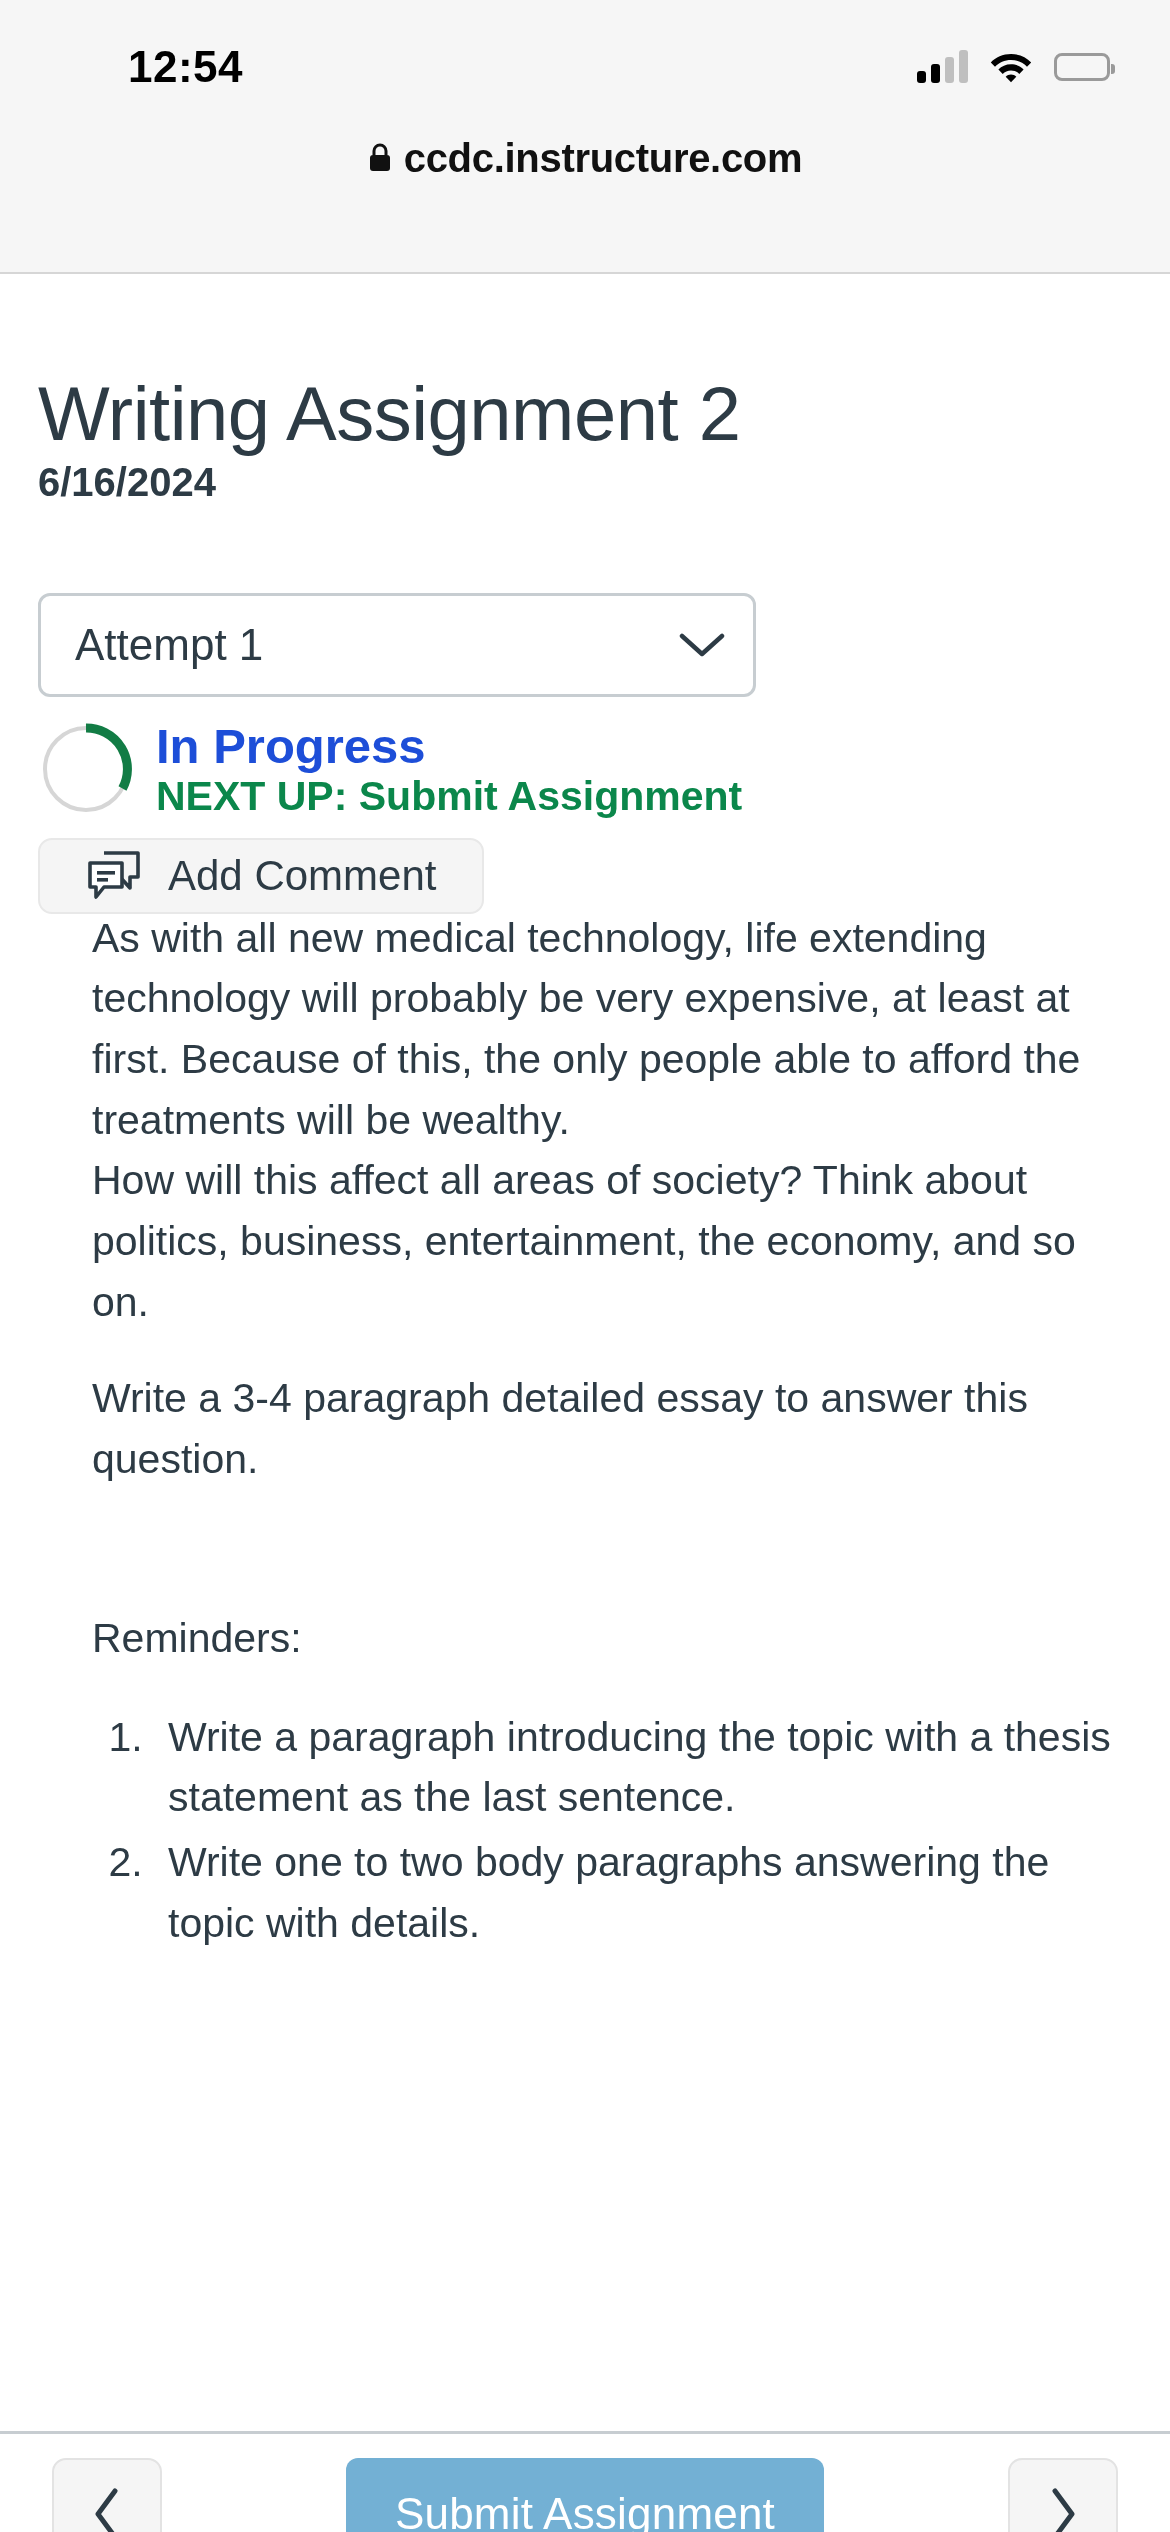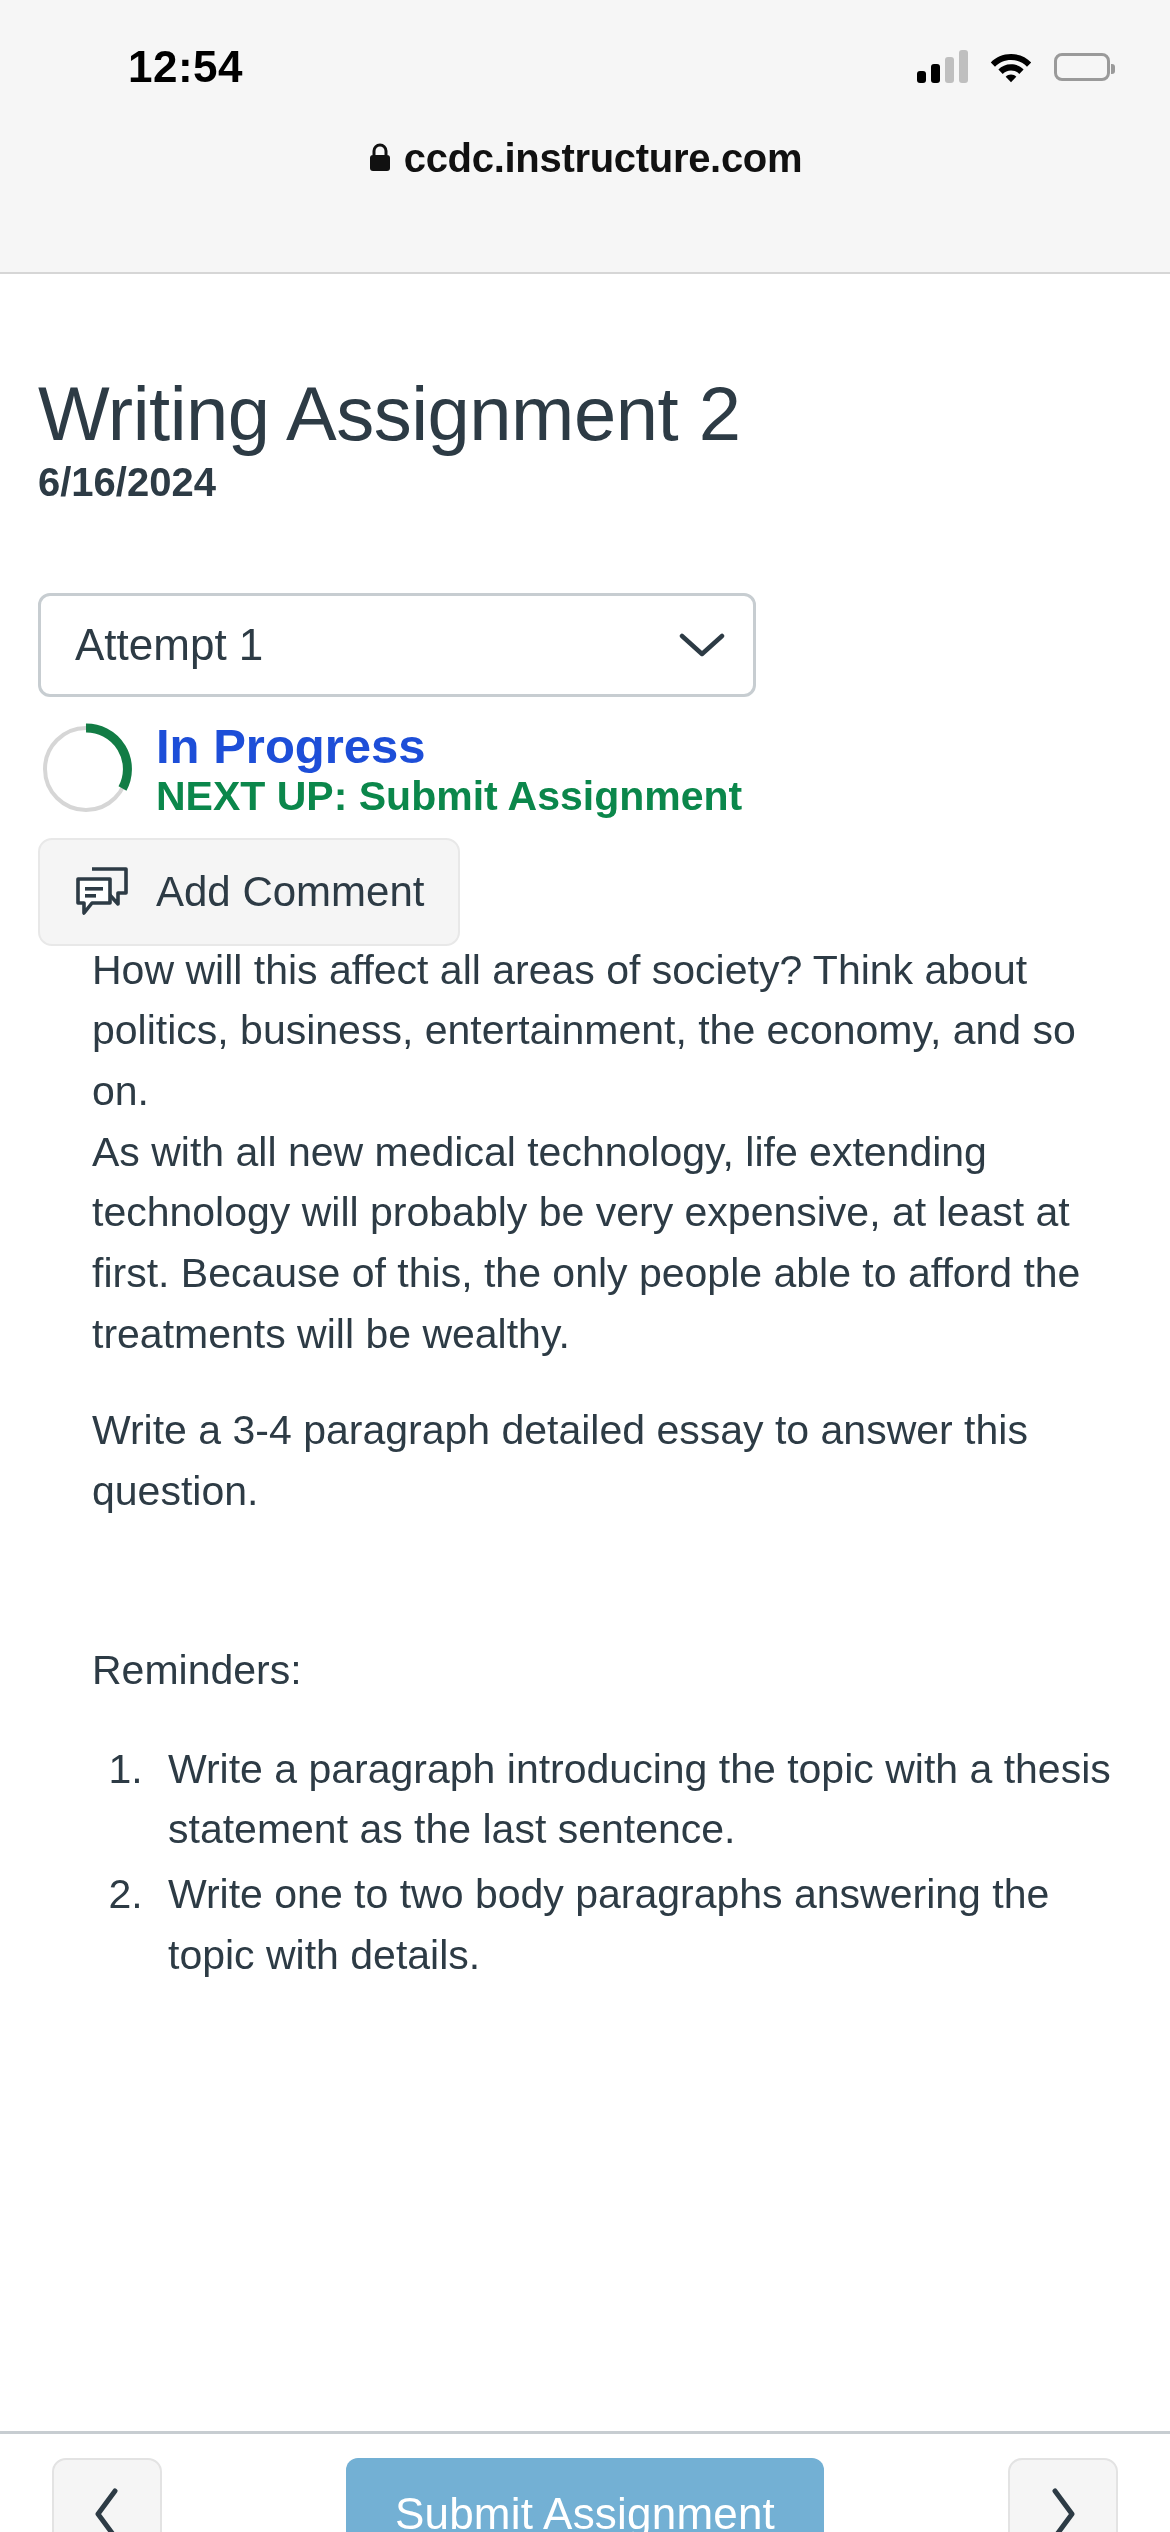--- a/index.html
+++ b/index.html
@@ -186,25 +186,25 @@
     gap: 22px;
   }
   .progress-ring { width: 96px; height: 96px; display: block; flex: none; }
   .progress-texts { display: flex; flex-direction: column; line-height: 1.12; }
   .progress-status { font-size: 49px; font-weight: 700; color: #1d4ed8; }
   .progress-next { font-size: 41px; font-weight: 700; color: #0b874b; white-space: nowrap; }
 
   
   .add-comment-btn {
     margin: 18px 0 0 38px;
-    height: 108px;
+    height: 76px;
     display: inline-flex;
     align-items: center;
     gap: 26px;
-    padding: 0 34px;
+    padding: 0 46px;
     background: #f5f5f5;
     border: 2px solid #e8e8e8;
     border-radius: 14px;
     cursor: pointer;
   }
   .comment-icon { width: 56px; height: 52px; display: block; }
   .add-comment-label { font-size: 42px; font-weight: 400; color: #2d3b45; }
 
   
   .description {
@@ -371,22 +371,22 @@
         <path d="M4 13 H36 V37 H18 L10 47 V37 H4 Z" fill="#fff" stroke="#2d3b45" stroke-width="3.6" stroke-linejoin="round"></path>
         <rect x="11" y="21" width="18" height="3.6" fill="#2d3b45"></rect>
         <rect x="11" y="28" width="11" height="3.6" fill="#2d3b45"></rect>
       </svg>
     </span>
     <span class="add-comment-label">Add Comment</span>
   </div>
 
   
   <div class="description">
+    <p>As with all new medical technology, life extending technology will probably be very expensive, at least at first. Because of this, the only people able to afford the treatments will be wealthy.</p>
     <p>How will this affect all areas of society? Think about politics, business, entertainment, the economy, and so on.</p>
-    <p>As with all new medical technology, life extending technology will probably be very expensive, at least at first. Because of this, the only people able to afford the treatments will be wealthy.</p>
     <div class="desc-gap-sm"></div>
     <p>Write a 3-4 paragraph detailed essay to answer this question.</p>
     <div class="desc-gap-lg"></div>
     <div class="reminders-label">Reminders:</div>
     <ol class="reminders">
       <li>Write a paragraph introducing the topic with a thesis statement as the last sentence.</li>
       <li>Write one to two body paragraphs answering the topic with details.</li>
     </ol>
   </div>
 

